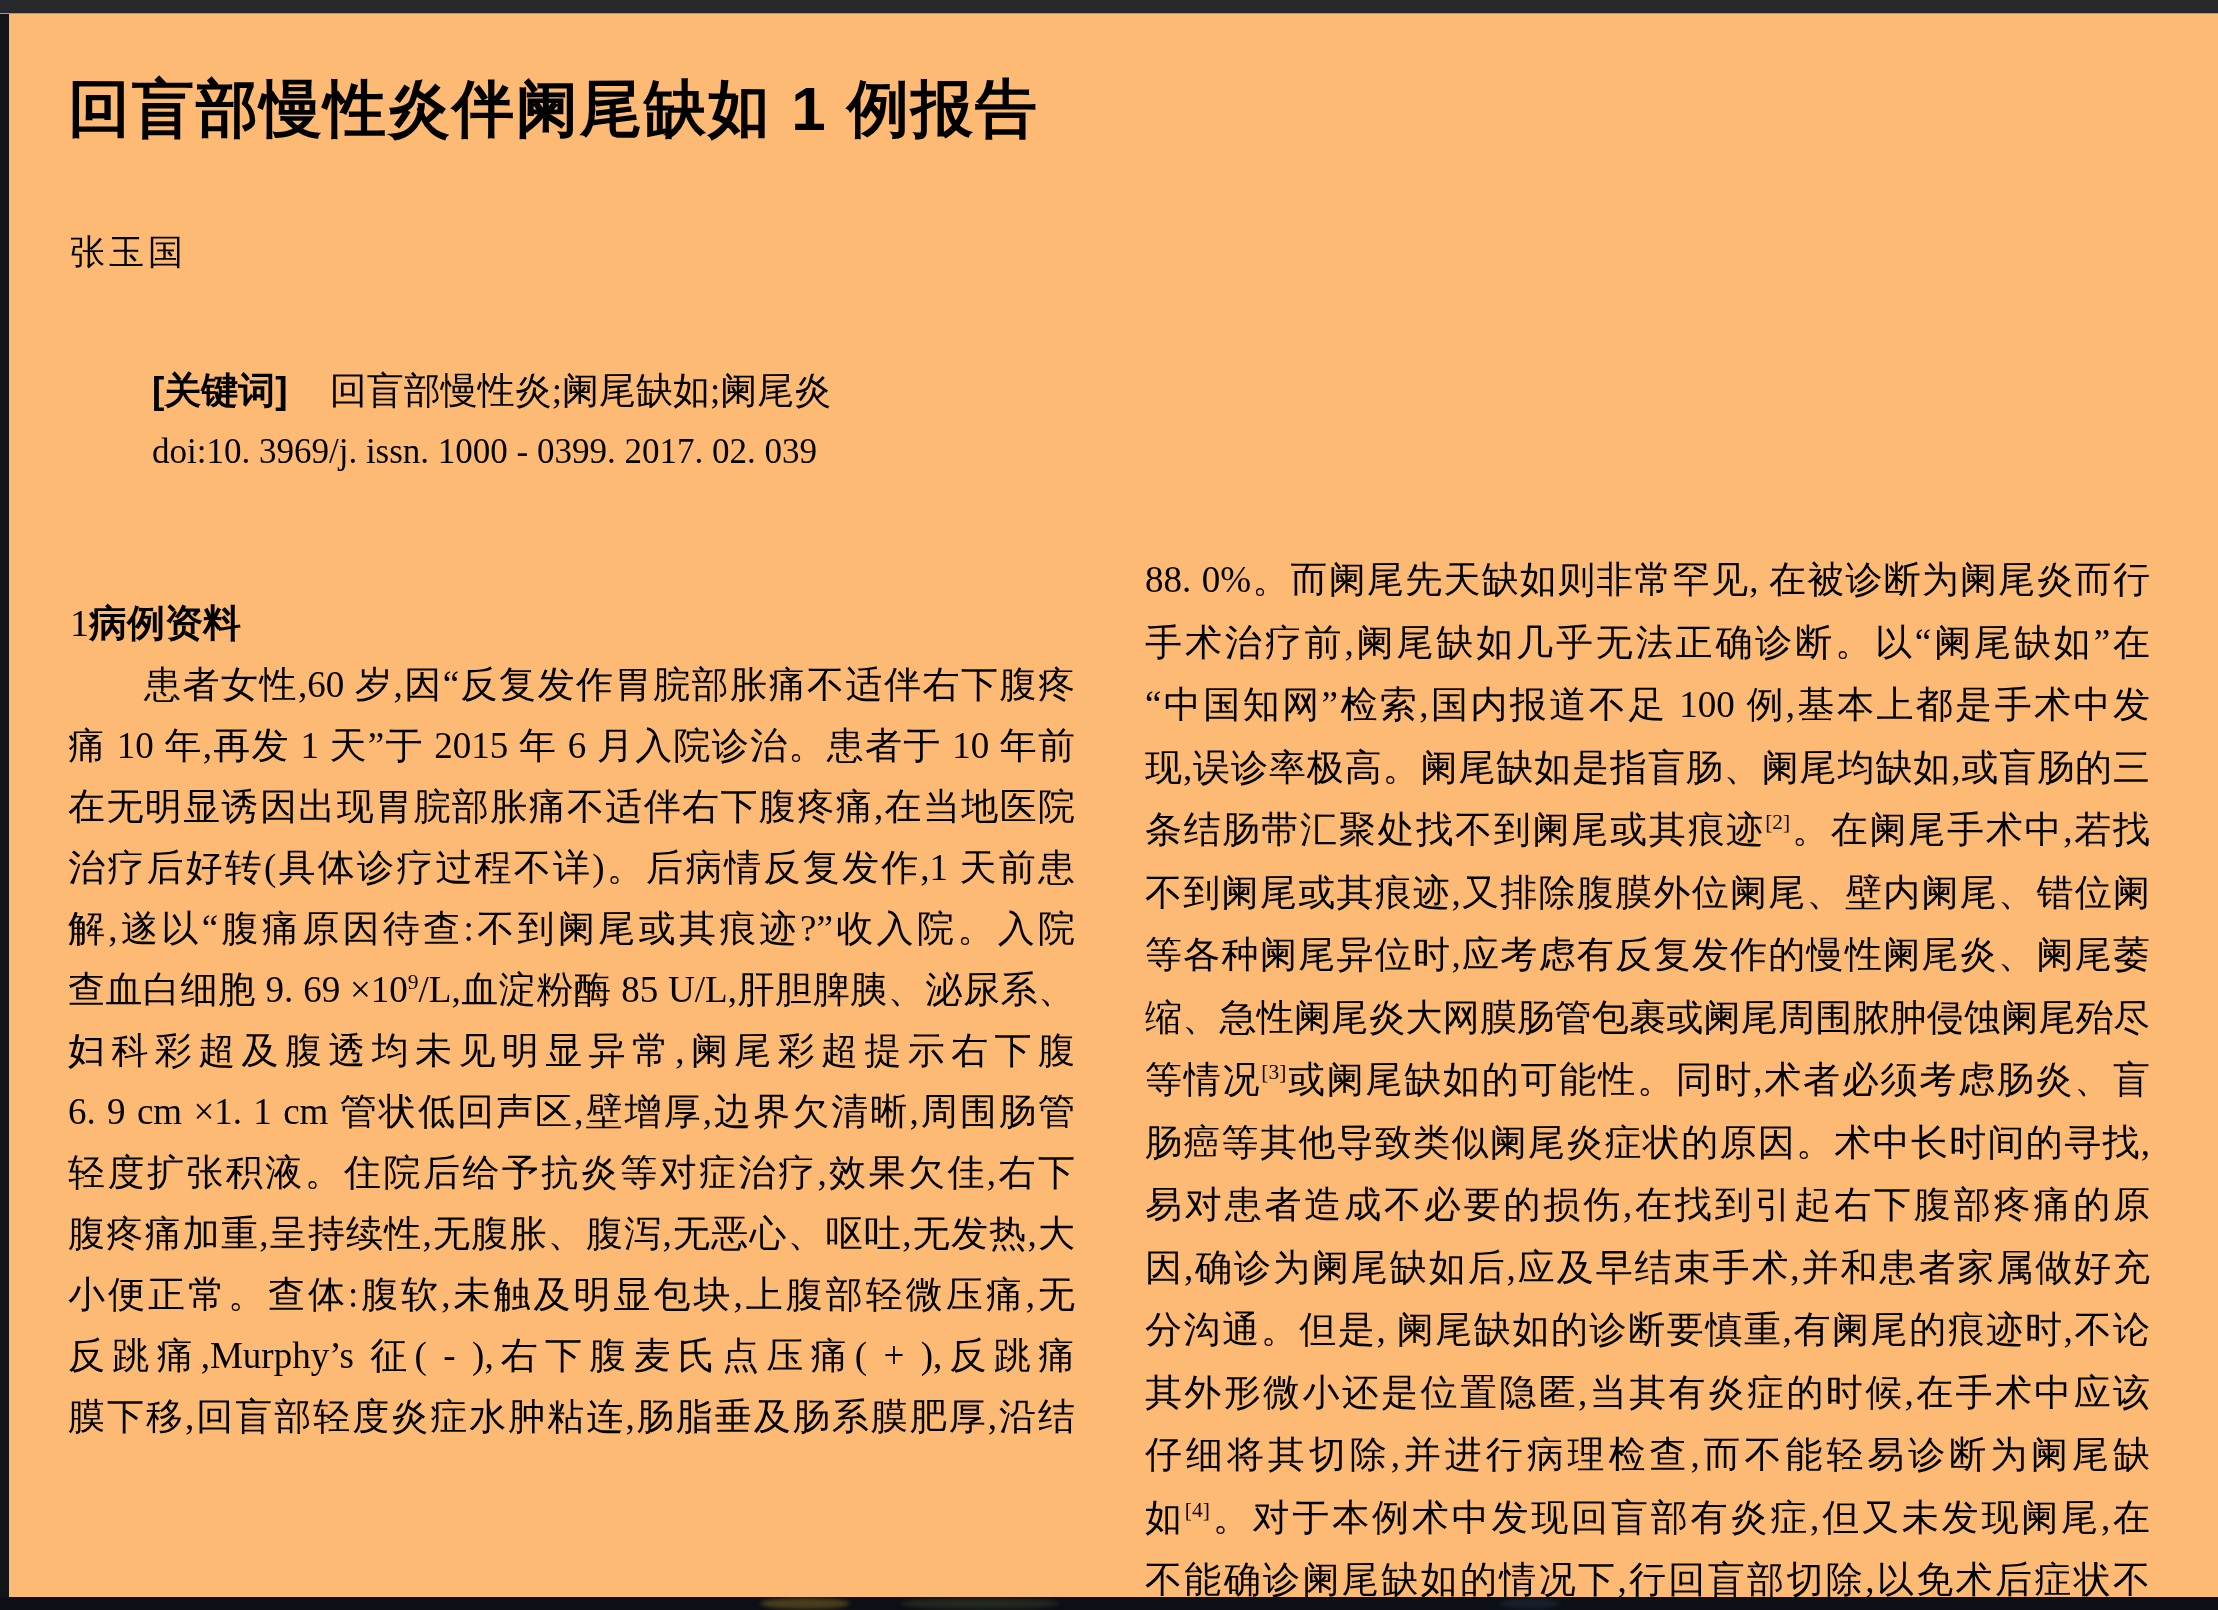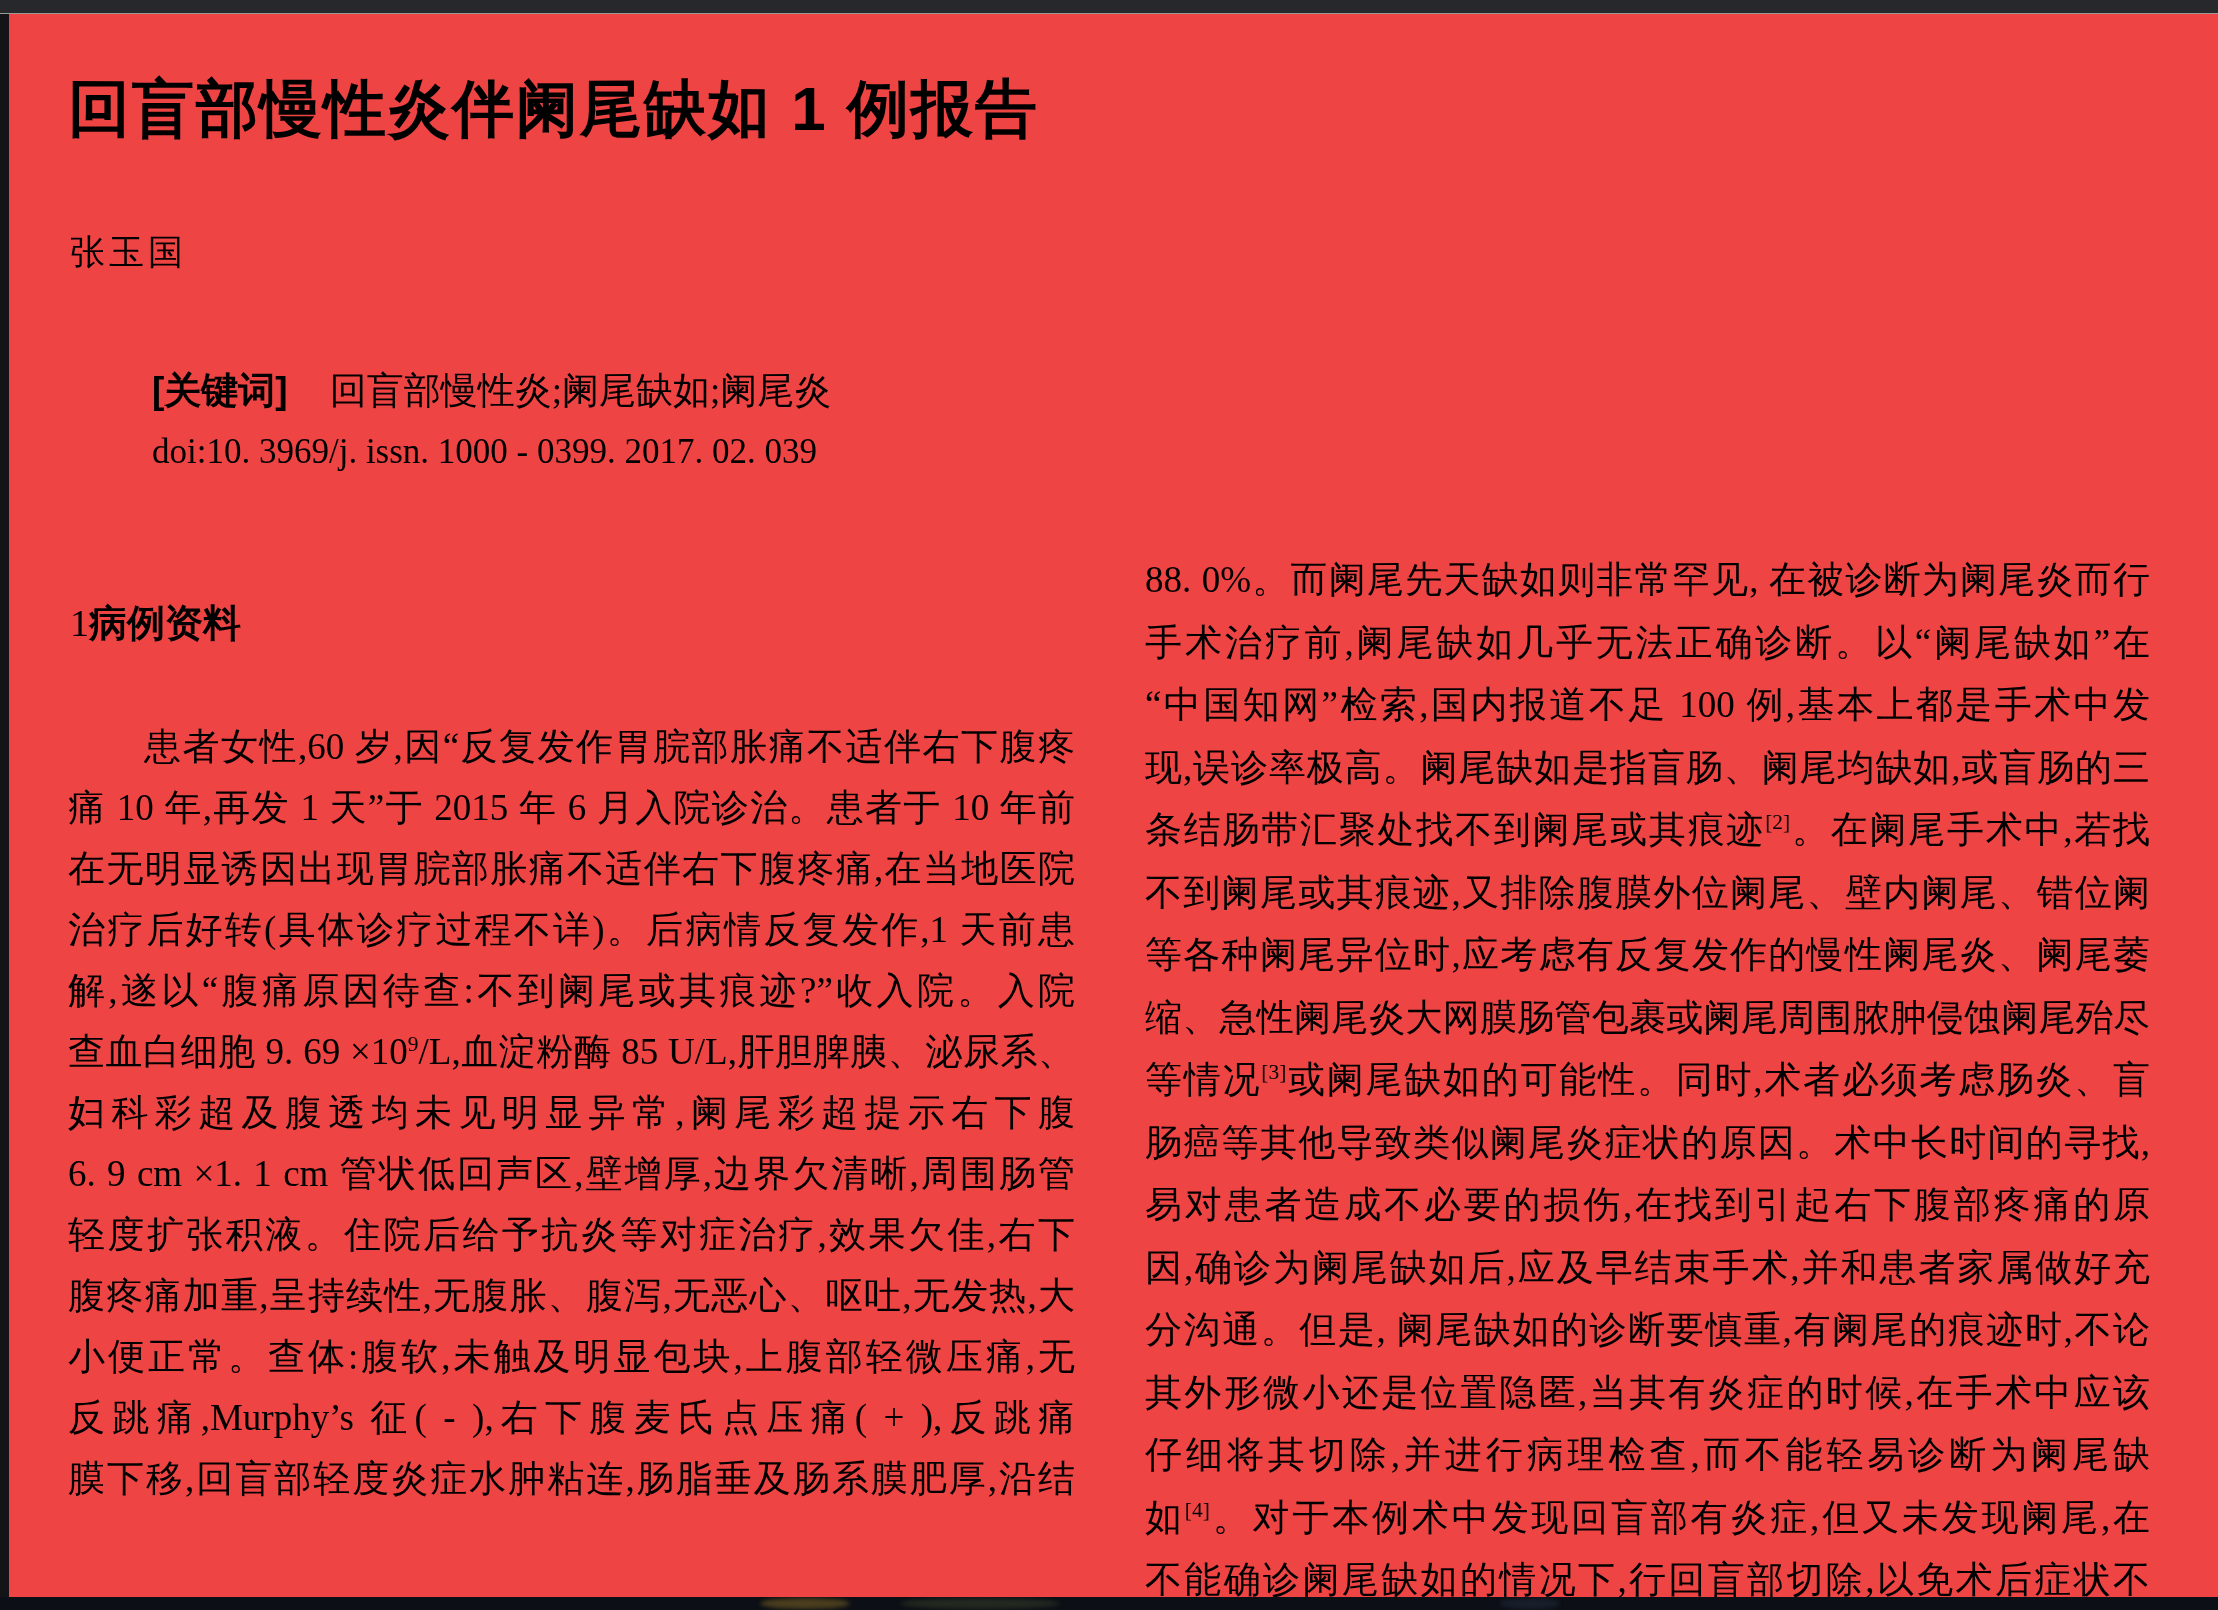--- a/index.html
+++ b/index.html
@@ -4,21 +4,21 @@
 <style>
   html, body {
     margin: 0;
     padding: 0;
     background: #000;
   }
   .screen {
     position: relative;
     width: 2218px;
     height: 1610px;
-    background: #ef4444;
+    background: #fdba74;
     overflow: hidden;
     font-family: "Liberation Serif", "DejaVu Serif", serif;
     color: #000;
   }
   .top-edge {
     position: absolute;
     top: 0; left: 0;
     width: 2218px; height: 13px;
     background: #26282b;
     border-bottom: 1px solid #9a9a9a;
@@ -95,21 +95,21 @@
   }
   .sec-num { font-family: "Liberation Serif", "DejaVu Serif", serif; }
   .sec-title {
     font-family: Liberation Mono, monospace;
     font-weight: bold;
   }
   .col {
     position: absolute;
     font-size: 37px;
   }
-  .col-left  { left: 68px;  top: 716px; width: 1007px; }
+  .col-left  { left: 68px;  top: 654px; width: 1007px; }
   .col-right { left: 1145px; top: 549px; width: 1005px; }
   .tline {
     text-align: justify;
     text-align-last: justify;
     overflow: hidden;
     white-space: normal;
   }
   .col-left .tline  { height: 61px;   line-height: 61px; }
   .col-right .tline { height: 62.5px; line-height: 62.5px; }
   .tline.indent { padding-left: 76px; }

